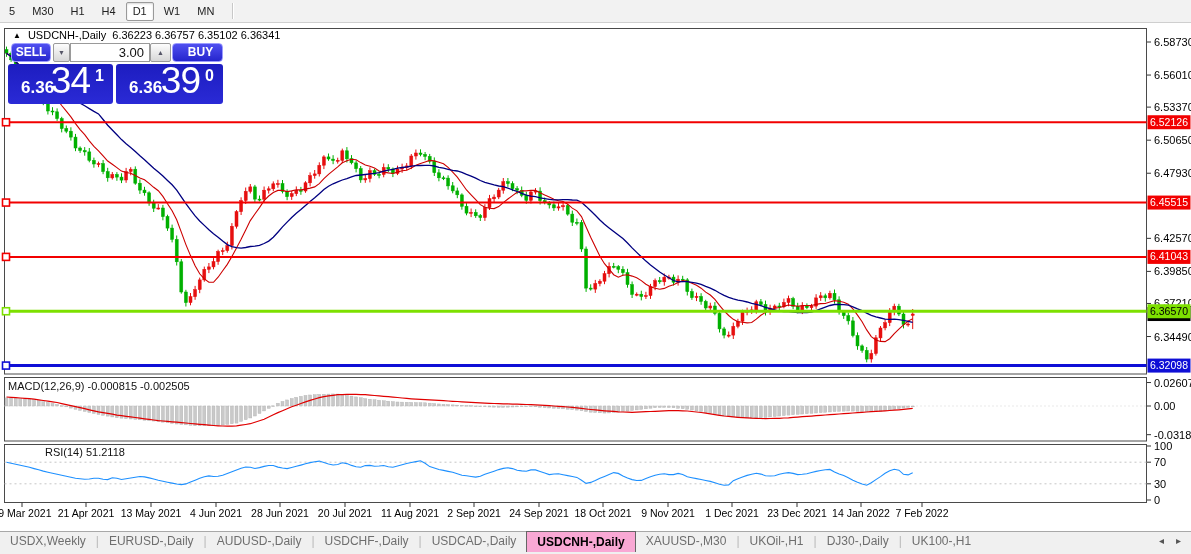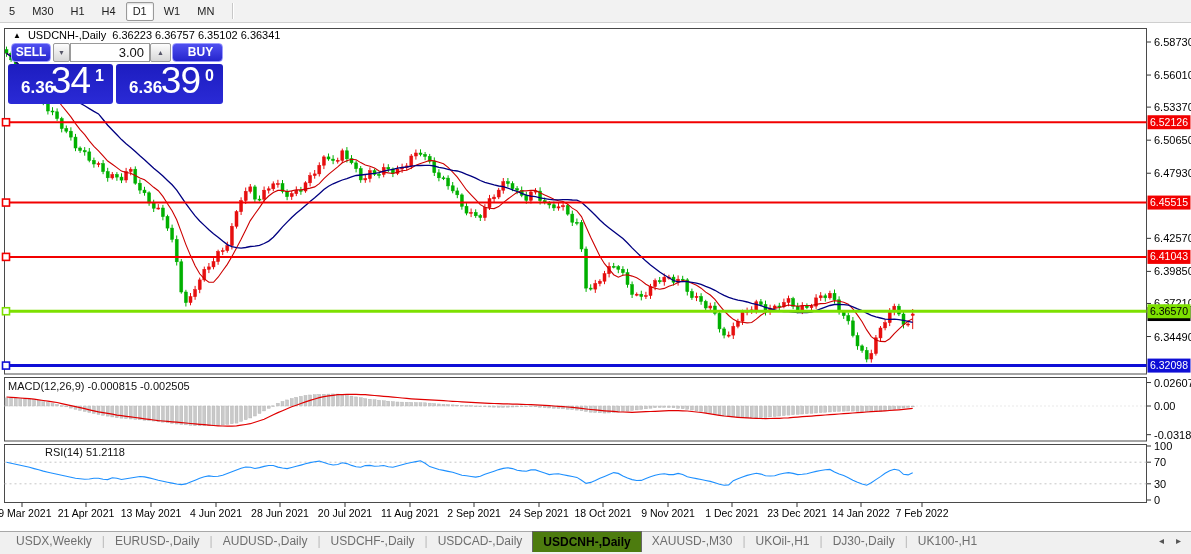--- a/index.html
+++ b/index.html
@@ -36,23 +36,23 @@
   .pb-small{position:absolute;left:13px;bottom:6px;font-size:17px;font-weight:bold;}
   .pb-big{position:absolute;right:23px;top:-4px;font-size:37px;letter-spacing:-1px;}
   .pb-sup{position:absolute;right:9px;top:3px;font-size:16px;font-weight:bold;}
   
   .ind-label{position:absolute;font-size:11px;color:#111;}
   #macd-label{left:8px;top:380px;text-align:right;}
   #rsi-label{left:8px;top:446px;margin-left:37px;}
   
   .tabbar{position:absolute;left:0;top:531px;width:1191px;height:23px;background:#f0f0f0;
           border-top:1px solid #a8a8a8;display:flex;align-items:flex-start;box-sizing:border-box;
-          font-size:12px;color:#6e6e6e;padding-left:6px;}
+          font-size:12px;color:#6e6e6e;}
   .tab{padding:0 10px;line-height:18px;white-space:nowrap;}
-  .tab.active{background:#4d7c0f;color:#000;font-weight:bold;border:1px solid #666;border-bottom:none;
+  .tab.active{background:#f9a8d4;color:#000;font-weight:bold;border:1px solid #666;border-bottom:none;
               margin-top:-1px;line-height:20px;}
   .tab-sep{color:#b8b8b8;line-height:18px;}
   .tab-scroll{margin-left:auto;display:flex;gap:12px;padding-right:10px;color:#555;
               line-height:18px;font-size:10px;}
 </style>
 </head>
 <body>
 
 <div class="stage">
 

